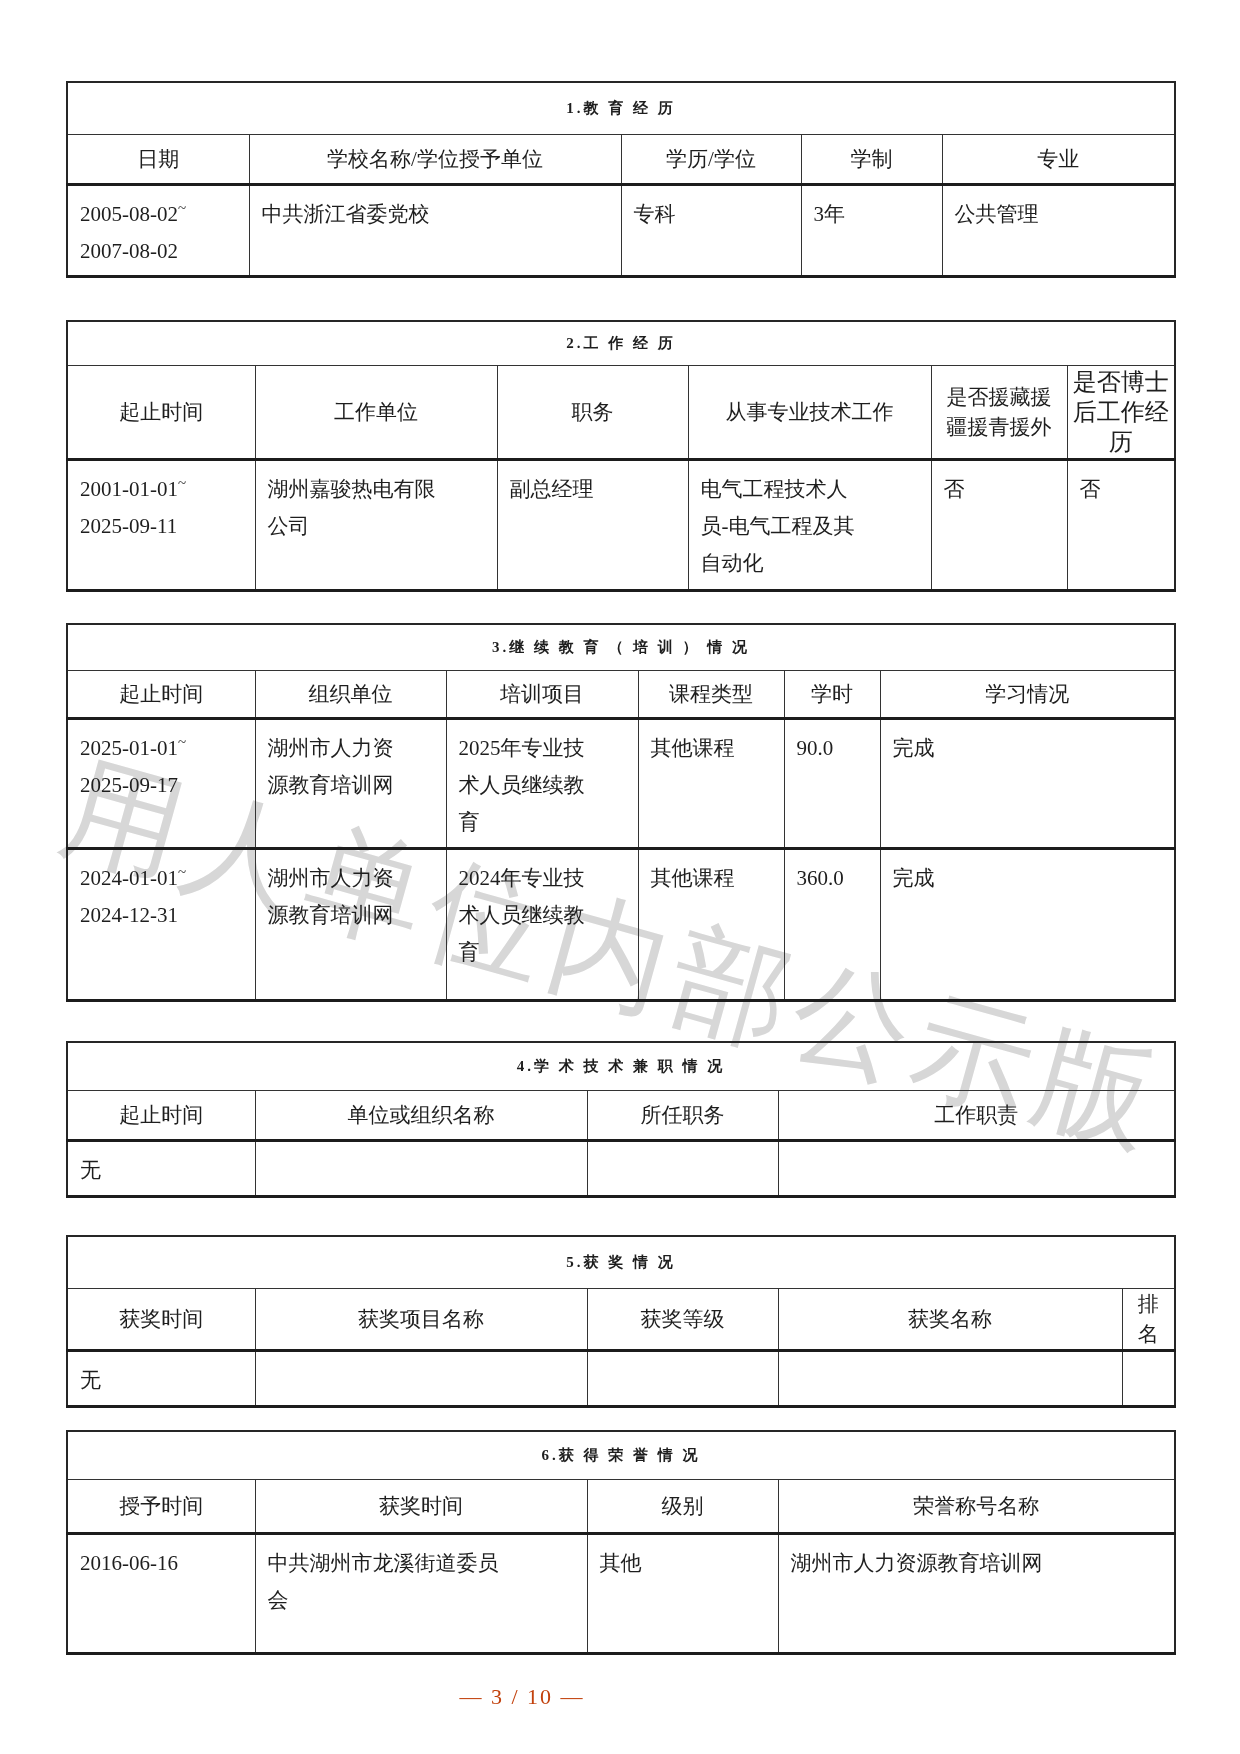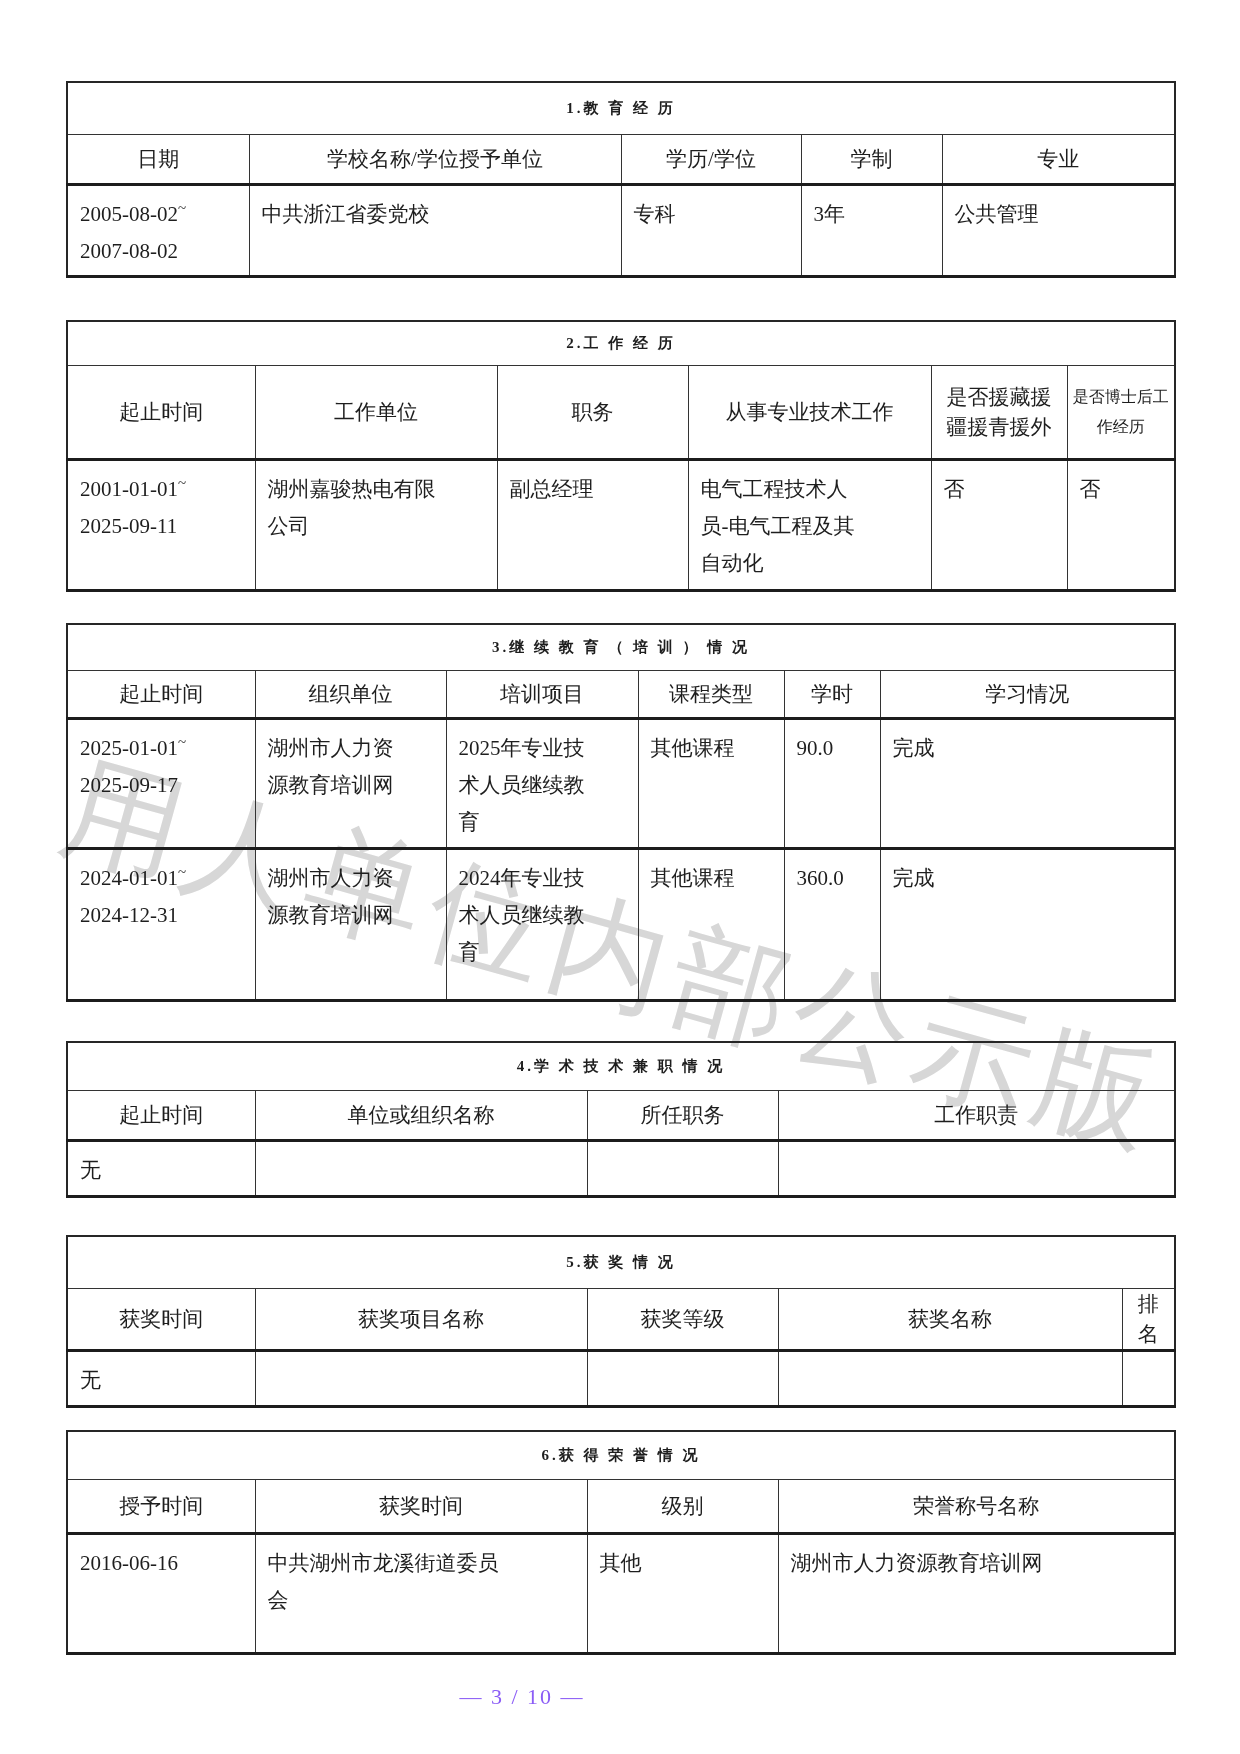--- a/index.html
+++ b/index.html
@@ -71,32 +71,32 @@
   #t2 .row-title{height:44px;} #t2 .hdr{height:82px;} #t2 .data{height:131px;}
   #t3 .row-title{height:46px;} #t3 .hdr{height:48px;}
   #t3 .data-r1{height:130px;margin-top:30px;} #t3 .data-r2{height:152px;}
   #t4 .row-title{height:48px;} #t4 .hdr{height:50px;} #t4 .data{height:56px;}
   #t5 .row-title{height:52px;} #t5 .hdr{height:48px;} #t5 .data{height:56px;}
   #t6 .row-title{height:48px;} #t6 .hdr{height:54px;} #t6 .data{height:120px;}
   
   #t2 .cell-employer{padding-right:50px;}
   #t2 .cell-techwork{padding-right:58px;}
   #t2 .hdr .h-aid{padding:16px 8px;}
-  #t2 .hdr .h-postdoc{padding:0 2px;font-size:16px;}
+  #t2 .hdr .h-postdoc{padding:0 2px;font-size:24px;}
   #t3 .cell-organizer{padding-right:44px;}
   #t3 .cell-program{padding-right:35px;}
   #t3 .cell-hours{padding-right:30px;}
   #t6 .cell-issuer{padding-right:80px;}
   #footer{
     position:absolute;
     left:0;top:1684px;
     width:1044px;
     text-align:center;
     font-size:22px;
-    color:#8b5cf6;
+    color:#c2410c;
     letter-spacing:2px;
     z-index:1;
   }
 </style>
 </head>
 <body>
 
 <div id="page">
 
   <div id="watermark">用人单位内部公示版</div>

